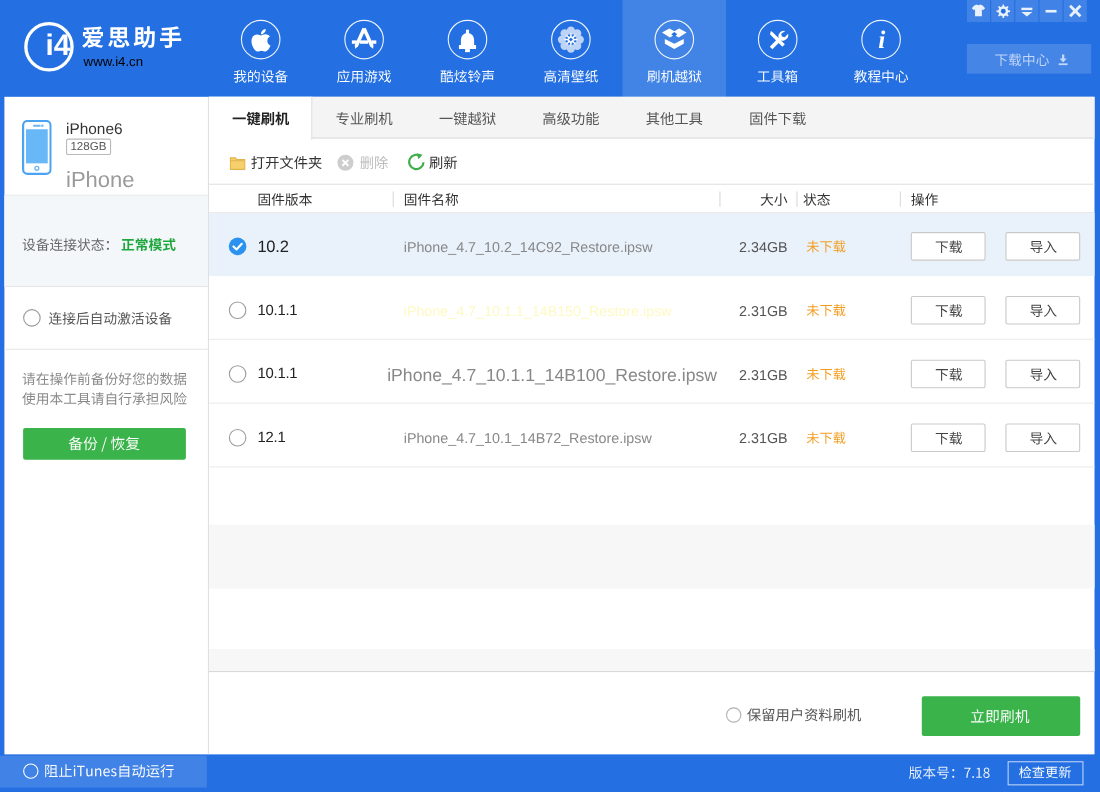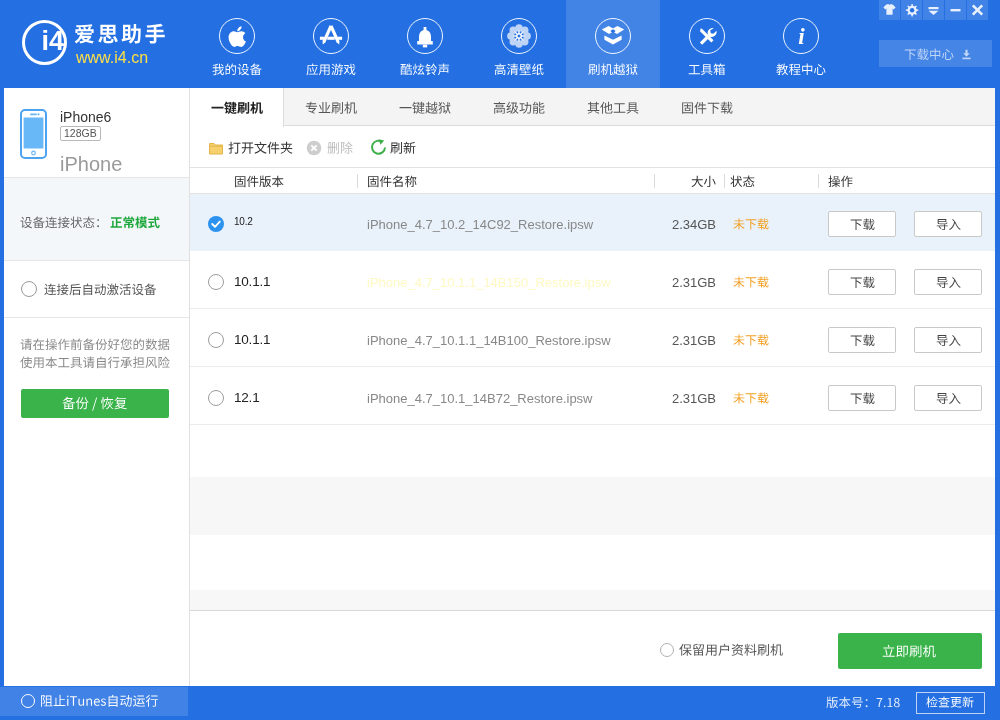--- a/index.html
+++ b/index.html
@@ -9,21 +9,21 @@
 
 <div class="abs" style="left:0;top:0;width:1000px;height:88px;background:#2470e2">
 <div class="circle" style="left:22px;top:20px;width:45px;height:45px;border:3px solid #fff">
 <div class="abs" style="left:0;top:3px;width:39px;text-align:right;font-size:27px;font-weight:bold;color:#fff;font-family:'Liberation Sans',sans-serif">i4</div>
 </div>
 <svg style="position:absolute;left:74.0px;top:18.2px;overflow:visible" width="91.6" height="31.5">
       <g transform="translate(0,23.73) scale(0.021000,-0.021000)">
         <path fill="#ffffff" d="M844 836C650 808 352 790 97 785C107 761 119 721 120 693L270 696L209 669C218 648 228 623 236 600H67V413H153V330H290C244 183 163 74 32 7C55 -14 95 -61 108 -84C209 -24 285 57 339 160C373 122 411 89 454 60C391 39 323 25 253 15C271 -7 298 -56 307 -84C399 -67 489 -41 569 -3C660 -43 764 -69 880 -83C893 -53 919 -5 941 20C848 28 761 43 684 66C746 112 797 169 833 239L768 284L750 280H391L406 330H851V413H935V600H759L819 695L727 722C781 727 831 733 876 740ZM438 681 464 600H339C330 628 315 666 301 697C369 699 439 702 507 706ZM569 600C560 631 544 674 530 707C593 711 655 715 713 721C698 684 675 636 654 600ZM326 492 315 429H166V500H833V429H430L439 478ZM452 179H666C638 152 605 129 567 108C524 129 485 152 452 179Z M1402 235V71C1402 -36 1435 -71 1567 -71C1594 -71 1706 -71 1734 -71C1840 -71 1874 -35 1888 108C1856 116 1804 134 1780 153C1774 52 1766 38 1724 38C1696 38 1603 38 1581 38C1532 38 1523 42 1523 72V235ZM1849 222C1902 144 1955 41 1971 -26L2088 24C2069 94 2011 192 1956 267ZM1261 260C1240 178 1202 88 1156 28L1264 -32C1311 34 1346 136 1370 221ZM1256 807V331H1572L1501 265C1573 226 1658 165 1697 121L1782 203C1742 245 1664 297 1597 331H1976V807ZM1369 522H1558V435H1369ZM1674 522H1858V435H1674ZM1369 704H1558V619H1369ZM1674 704H1858V619H1674Z M2264 131 2285 8 2726 115C2695 72 2656 34 2606 1C2635 -20 2673 -61 2690 -90C2884 44 2939 256 2954 520H3061C3054 199 3045 74 3023 46C3013 32 3003 29 2986 29C2965 29 2920 30 2871 33C2891 2 2905 -49 2907 -81C2958 -83 3010 -84 3043 -78C3078 -72 3103 -61 3126 -27C3159 20 3168 168 3177 580C3177 595 3177 634 3177 634H2959C2961 703 2961 775 2961 849H2844L2842 634H2711V520H2838C2829 366 2805 235 2737 131L2727 225L2684 216V808H2335V144ZM2441 165V287H2573V192ZM2441 494H2573V392H2441ZM2441 599V700H2573V599Z M3402 335V217H3799V56C3799 36 3790 29 3768 28C3744 28 3660 28 3586 31C3605 -1 3628 -54 3635 -88C3737 -89 3810 -86 3858 -68C3906 -49 3924 -17 3924 54V217H4321V335H3924V453H4261V568H3924V698C4035 711 4140 729 4230 752L4143 852C3978 808 3702 782 3461 772C3473 745 3487 697 3491 666C3589 670 3695 676 3799 685V568H3471V453H3799V335Z"></path>
       </g>
     </svg>
-<div class="abs" style="left:76px;top:49px;font-size:16px;color:#fde047">www.i4.cn</div>
+<div class="abs" style="left:76px;top:49px;font-size:12px;color:#000000">www.i4.cn</div>
 <div class="circle" style="left:219px;top:18px;width:36px;height:36px;border:1.6px solid rgba(255,255,255,.92)"></div>
 <div class="abs" style="left:219px;top:18px;width:36px;height:36px"><svg width="36" height="36" viewBox="0 0 36 36">
         <g transform="translate(9.4,6.8) scale(0.046)" fill="#fff">
           <path d="M318.7 268.7c-.2-36.7 16.4-64.4 50-84.8-18.8-26.9-47.2-41.7-84.7-44.6-35.5-2.7-74.3 20.7-88.5 20.7-15 0-49.4-19.7-76.4-19.7C63.3 141.2 4 184.8 4 273.5q0 39.3 14.4 81.2c12.8 36.7 59 126.7 107.2 125.2 25.2-.6 43-17.9 75.8-17.9 31.8 0 48.3 17.9 76.4 17.9 48.6-.7 90.4-82.5 102.6-119.3-65.2-30.7-61.7-90-61.7-91.9zm-56.6-164.2c27.3-32.4 24.8-61.9 24-72.5-24.1 1.4-52 16.4-67.9 34.9-17.5 19.8-27.8 44.3-25.6 71.9 26.1 2 49.9-11.4 69.5-34.3z"></path>
         </g>
       </svg></div>
 <svg style="position:absolute;left:212.0px;top:59.6px;overflow:visible" width="50.0" height="18.8">
       <g transform="translate(0,14.12) scale(0.012500,-0.012500)">
         <path fill="#ffffff" d="M704 774C762 723 830 650 861 602L922 646C889 693 819 764 761 814ZM832 427C798 363 753 300 700 243C683 310 669 388 659 473H946V544H651C643 634 639 731 639 832H560C561 733 566 636 574 544H345V720C406 733 464 748 513 765L460 828C364 792 202 758 62 737C71 719 81 692 85 674C144 682 208 692 270 704V544H56V473H270V296L41 251L63 175L270 222V17C270 0 264 -5 247 -6C229 -7 170 -7 106 -5C117 -26 130 -60 133 -81C216 -81 270 -79 301 -67C334 -55 345 -32 345 17V240L530 283L524 350L345 312V473H581C594 364 613 264 637 180C565 114 484 58 399 17C418 1 440 -24 451 -42C526 -3 598 47 663 105C708 -12 770 -83 849 -83C924 -83 952 -34 965 132C945 139 918 156 902 173C896 44 884 -7 856 -7C806 -7 760 57 724 163C793 234 853 314 898 399Z M1552 423C1607 350 1675 250 1705 189L1769 229C1736 288 1667 385 1610 456ZM1240 842C1232 794 1215 728 1199 679H1087V-54H1156V25H1435V679H1268C1285 722 1304 778 1321 828ZM1156 612H1366V401H1156ZM1156 93V335H1366V93ZM1598 844C1566 706 1512 568 1443 479C1461 469 1492 448 1506 436C1540 484 1572 545 1600 613H1856C1844 212 1828 58 1796 24C1784 10 1773 7 1753 7C1730 7 1670 8 1604 13C1618 -6 1627 -38 1629 -59C1685 -62 1744 -64 1778 -61C1814 -57 1836 -49 1859 -19C1899 30 1913 185 1928 644C1929 654 1929 682 1929 682H1627C1643 729 1658 779 1670 828Z M2122 776C2175 729 2242 662 2273 619L2324 672C2292 713 2225 778 2171 822ZM2043 526V454H2184V95C2184 49 2153 16 2134 4C2148 -11 2168 -42 2175 -60C2190 -40 2217 -20 2395 112C2386 127 2374 155 2368 175L2257 94V526ZM2491 804V693C2491 619 2469 536 2337 476C2351 464 2377 435 2386 420C2530 489 2562 597 2562 691V734H2739V573C2739 497 2753 469 2823 469C2834 469 2883 469 2898 469C2918 469 2939 470 2951 474C2948 491 2946 520 2944 539C2932 536 2911 534 2897 534C2884 534 2839 534 2828 534C2812 534 2810 543 2810 572V804ZM2805 328C2769 248 2715 182 2649 129C2582 184 2529 251 2493 328ZM2384 398V328H2436L2422 323C2462 231 2519 151 2590 86C2515 38 2429 5 2341 -15C2355 -31 2371 -61 2377 -80C2474 -54 2566 -16 2647 39C2723 -17 2814 -58 2917 -83C2926 -62 2947 -32 2963 -16C2867 4 2781 39 2708 86C2793 160 2861 256 2901 381L2855 401L2842 398Z M3685 688C3637 637 3572 593 3498 555C3430 589 3372 630 3329 677L3340 688ZM3369 843C3319 756 3221 656 3076 588C3093 576 3116 551 3128 533C3184 562 3233 595 3276 630C3317 588 3365 551 3420 519C3298 468 3160 433 3030 415C3043 398 3058 365 3064 344C3209 368 3363 411 3499 477C3624 417 3772 378 3926 358C3936 379 3956 410 3973 427C3831 443 3694 473 3578 519C3673 575 3754 644 3808 727L3759 758L3746 754H3399C3418 778 3435 802 3450 827ZM3248 129H3460V18H3248ZM3248 190V291H3460V190ZM3746 129V18H3537V129ZM3746 190H3537V291H3746ZM3170 357V-80H3248V-48H3746V-78H3827V357Z"></path>
       </g>
@@ -289,21 +289,21 @@
   </svg>
 <div class="abs" style="left:357px;top:174px;width:1px;height:14px;background:#dadada"></div>
 <div class="abs" style="left:654px;top:174px;width:1px;height:14px;background:#dadada"></div>
 <div class="abs" style="left:724px;top:174px;width:1px;height:14px;background:#dadada"></div>
 <div class="abs" style="left:818px;top:174px;width:1px;height:14px;background:#dadada"></div>
 <div class="abs" style="left:190px;top:194px;width:805px;height:57px;background:#e9f1fb"></div>
 <div class="circle" style="left:208px;top:216px;width:16px;height:16px;background:#2b93ef"></div>
 <svg width="16" height="16" style="position:absolute;left:208px;top:216px" viewBox="0 0 16 16">
     <path d="M4.2 8 L7 10.8 L11.8 5.6" stroke="#fff" stroke-width="1.9" fill="none" stroke-linecap="round" stroke-linejoin="round"></path>
   </svg>
-<div class="abs" style="left:234px;top:216px;font-size:10px;color:#222;letter-spacing:-.2px">10.2</div>
+<div class="abs" style="left:234px;top:216px;font-size:15px;color:#222;letter-spacing:-.2px">10.2</div>
 <div class="abs" style="left:367px;top:217px;font-size:13px;color:#888">iPhone_4.7_10.2_14C92_Restore.ipsw</div>
 <div class="abs" style="left:636px;top:217px;width:80px;text-align:right;font-size:13px;color:#555">2.34GB</div>
 <svg style="position:absolute;left:733.0px;top:215.0px;overflow:visible" width="36.0" height="18.0">
     <g transform="translate(0,13.56) scale(0.012000,-0.012000)">
       <path fill="#f39d1e" d="M459 839V676H133V602H459V429H62V355H416C326 226 174 101 34 39C51 24 76 -5 89 -24C221 44 362 163 459 296V-80H538V300C636 166 778 42 911 -25C924 -5 949 25 966 40C826 101 673 226 581 355H942V429H538V602H874V676H538V839Z M1055 766V691H1441V-79H1520V451C1635 389 1769 306 1839 250L1892 318C1812 379 1653 469 1534 527L1520 511V691H1946V766Z M2736 784C2782 745 2835 690 2858 653L2915 693C2890 730 2836 783 2790 819ZM2839 501C2813 406 2776 314 2729 231C2710 319 2697 428 2689 553H2951V614H2686C2683 685 2682 760 2683 839H2609C2609 762 2611 686 2614 614H2368V700H2545V760H2368V841H2296V760H2105V700H2296V614H2054V553H2617C2627 394 2646 253 2676 145C2627 75 2571 15 2507 -31C2525 -44 2547 -66 2560 -82C2613 -41 2661 9 2704 64C2741 -22 2791 -72 2856 -72C2926 -72 2951 -26 2963 124C2945 131 2919 146 2904 163C2898 46 2888 1 2863 1C2820 1 2783 50 2755 136C2820 239 2870 357 2906 481ZM2065 92 2073 22 2333 49V-76H2403V56L2585 75V137L2403 120V214H2562V279H2403V360H2333V279H2194C2216 312 2237 350 2258 391H2583V453H2288C2300 479 2311 505 2321 531L2247 551C2237 518 2224 484 2211 453H2069V391H2183C2166 357 2152 331 2144 319C2128 292 2113 272 2098 269C2107 250 2117 215 2121 200C2130 208 2160 214 2202 214H2333V114Z"></path>
     </g>
   </svg>
 <div class="abs" style="left:828px;top:211px;width:68px;height:26px;background:#fff;border:1px solid #c9c9c9;border-radius:2px"></div>
 <svg style="position:absolute;left:849.5px;top:214.6px;overflow:visible" width="25.0" height="18.8">
     <g transform="translate(0,14.12) scale(0.012500,-0.012500)">
@@ -334,21 +334,21 @@
   </svg>
 <div class="abs" style="left:914px;top:269px;width:68px;height:26px;background:#fff;border:1px solid #c9c9c9;border-radius:2px"></div>
 <svg style="position:absolute;left:935.5px;top:272.6px;overflow:visible" width="25.0" height="18.8">
     <g transform="translate(0,14.12) scale(0.012500,-0.012500)">
       <path fill="#444444" d="M211 182C274 130 345 53 374 1L430 51C399 100 331 170 270 221H648V11C648 -4 642 -9 622 -10C603 -10 531 -11 457 -9C468 -28 480 -56 484 -76C580 -76 641 -76 677 -65C713 -55 725 -35 725 9V221H944V291H725V369H648V291H62V221H256ZM135 770V508C135 414 185 394 350 394C387 394 709 394 749 394C875 394 908 418 921 521C898 524 868 533 848 544C840 470 826 456 744 456C674 456 397 456 344 456C233 456 213 467 213 509V562H826V800H135ZM213 734H752V629H213Z M1295 755C1361 709 1412 653 1456 591C1391 306 1266 103 1041 -13C1061 -27 1096 -58 1110 -73C1313 45 1441 229 1517 491C1627 289 1698 58 1927 -70C1931 -46 1951 -6 1964 15C1631 214 1661 590 1341 819Z"></path>
     </g>
   </svg>
 <div class="abs" style="left:190px;top:366px;width:805px;height:1px;background:#ececec"></div>
 <div class="circle" style="left:208px;top:332px;width:16px;height:16px;border:1px solid #9c9c9c;background:#fff"></div>
 <div class="abs" style="left:234px;top:332px;font-size:13.5px;color:#222;letter-spacing:-.2px">10.1.1</div>
-<div class="abs" style="left:367px;top:333px;font-size:13px;color:#888">iPhone_4.7_10.1.1_14B100_Restore.ipsw</div>
+<div class="abs" style="left:352px;top:333px;font-size:16px;color:#888">iPhone_4.7_10.1.1_14B100_Restore.ipsw</div>
 <div class="abs" style="left:636px;top:333px;width:80px;text-align:right;font-size:13px;color:#555">2.31GB</div>
 <svg style="position:absolute;left:733.0px;top:331.0px;overflow:visible" width="36.0" height="18.0">
     <g transform="translate(0,13.56) scale(0.012000,-0.012000)">
       <path fill="#f39d1e" d="M459 839V676H133V602H459V429H62V355H416C326 226 174 101 34 39C51 24 76 -5 89 -24C221 44 362 163 459 296V-80H538V300C636 166 778 42 911 -25C924 -5 949 25 966 40C826 101 673 226 581 355H942V429H538V602H874V676H538V839Z M1055 766V691H1441V-79H1520V451C1635 389 1769 306 1839 250L1892 318C1812 379 1653 469 1534 527L1520 511V691H1946V766Z M2736 784C2782 745 2835 690 2858 653L2915 693C2890 730 2836 783 2790 819ZM2839 501C2813 406 2776 314 2729 231C2710 319 2697 428 2689 553H2951V614H2686C2683 685 2682 760 2683 839H2609C2609 762 2611 686 2614 614H2368V700H2545V760H2368V841H2296V760H2105V700H2296V614H2054V553H2617C2627 394 2646 253 2676 145C2627 75 2571 15 2507 -31C2525 -44 2547 -66 2560 -82C2613 -41 2661 9 2704 64C2741 -22 2791 -72 2856 -72C2926 -72 2951 -26 2963 124C2945 131 2919 146 2904 163C2898 46 2888 1 2863 1C2820 1 2783 50 2755 136C2820 239 2870 357 2906 481ZM2065 92 2073 22 2333 49V-76H2403V56L2585 75V137L2403 120V214H2562V279H2403V360H2333V279H2194C2216 312 2237 350 2258 391H2583V453H2288C2300 479 2311 505 2321 531L2247 551C2237 518 2224 484 2211 453H2069V391H2183C2166 357 2152 331 2144 319C2128 292 2113 272 2098 269C2107 250 2117 215 2121 200C2130 208 2160 214 2202 214H2333V114Z"></path>
     </g>
   </svg>
 <div class="abs" style="left:828px;top:327px;width:68px;height:26px;background:#fff;border:1px solid #c9c9c9;border-radius:2px"></div>
 <svg style="position:absolute;left:849.5px;top:330.6px;overflow:visible" width="25.0" height="18.8">
     <g transform="translate(0,14.12) scale(0.012500,-0.012500)">
       <path fill="#444444" d="M55 766V691H441V-79H520V451C635 389 769 306 839 250L892 318C812 379 653 469 534 527L520 511V691H946V766Z M1736 784C1782 745 1835 690 1858 653L1915 693C1890 730 1836 783 1790 819ZM1839 501C1813 406 1776 314 1729 231C1710 319 1697 428 1689 553H1951V614H1686C1683 685 1682 760 1683 839H1609C1609 762 1611 686 1614 614H1368V700H1545V760H1368V841H1296V760H1105V700H1296V614H1054V553H1617C1627 394 1646 253 1676 145C1627 75 1571 15 1507 -31C1525 -44 1547 -66 1560 -82C1613 -41 1661 9 1704 64C1741 -22 1791 -72 1856 -72C1926 -72 1951 -26 1963 124C1945 131 1919 146 1904 163C1898 46 1888 1 1863 1C1820 1 1783 50 1755 136C1820 239 1870 357 1906 481ZM1065 92 1073 22 1333 49V-76H1403V56L1585 75V137L1403 120V214H1562V279H1403V360H1333V279H1194C1216 312 1237 350 1258 391H1583V453H1288C1300 479 1311 505 1321 531L1247 551C1237 518 1224 484 1211 453H1069V391H1183C1166 357 1152 331 1144 319C1128 292 1113 272 1098 269C1107 250 1117 215 1121 200C1130 208 1160 214 1202 214H1333V114Z"></path>

